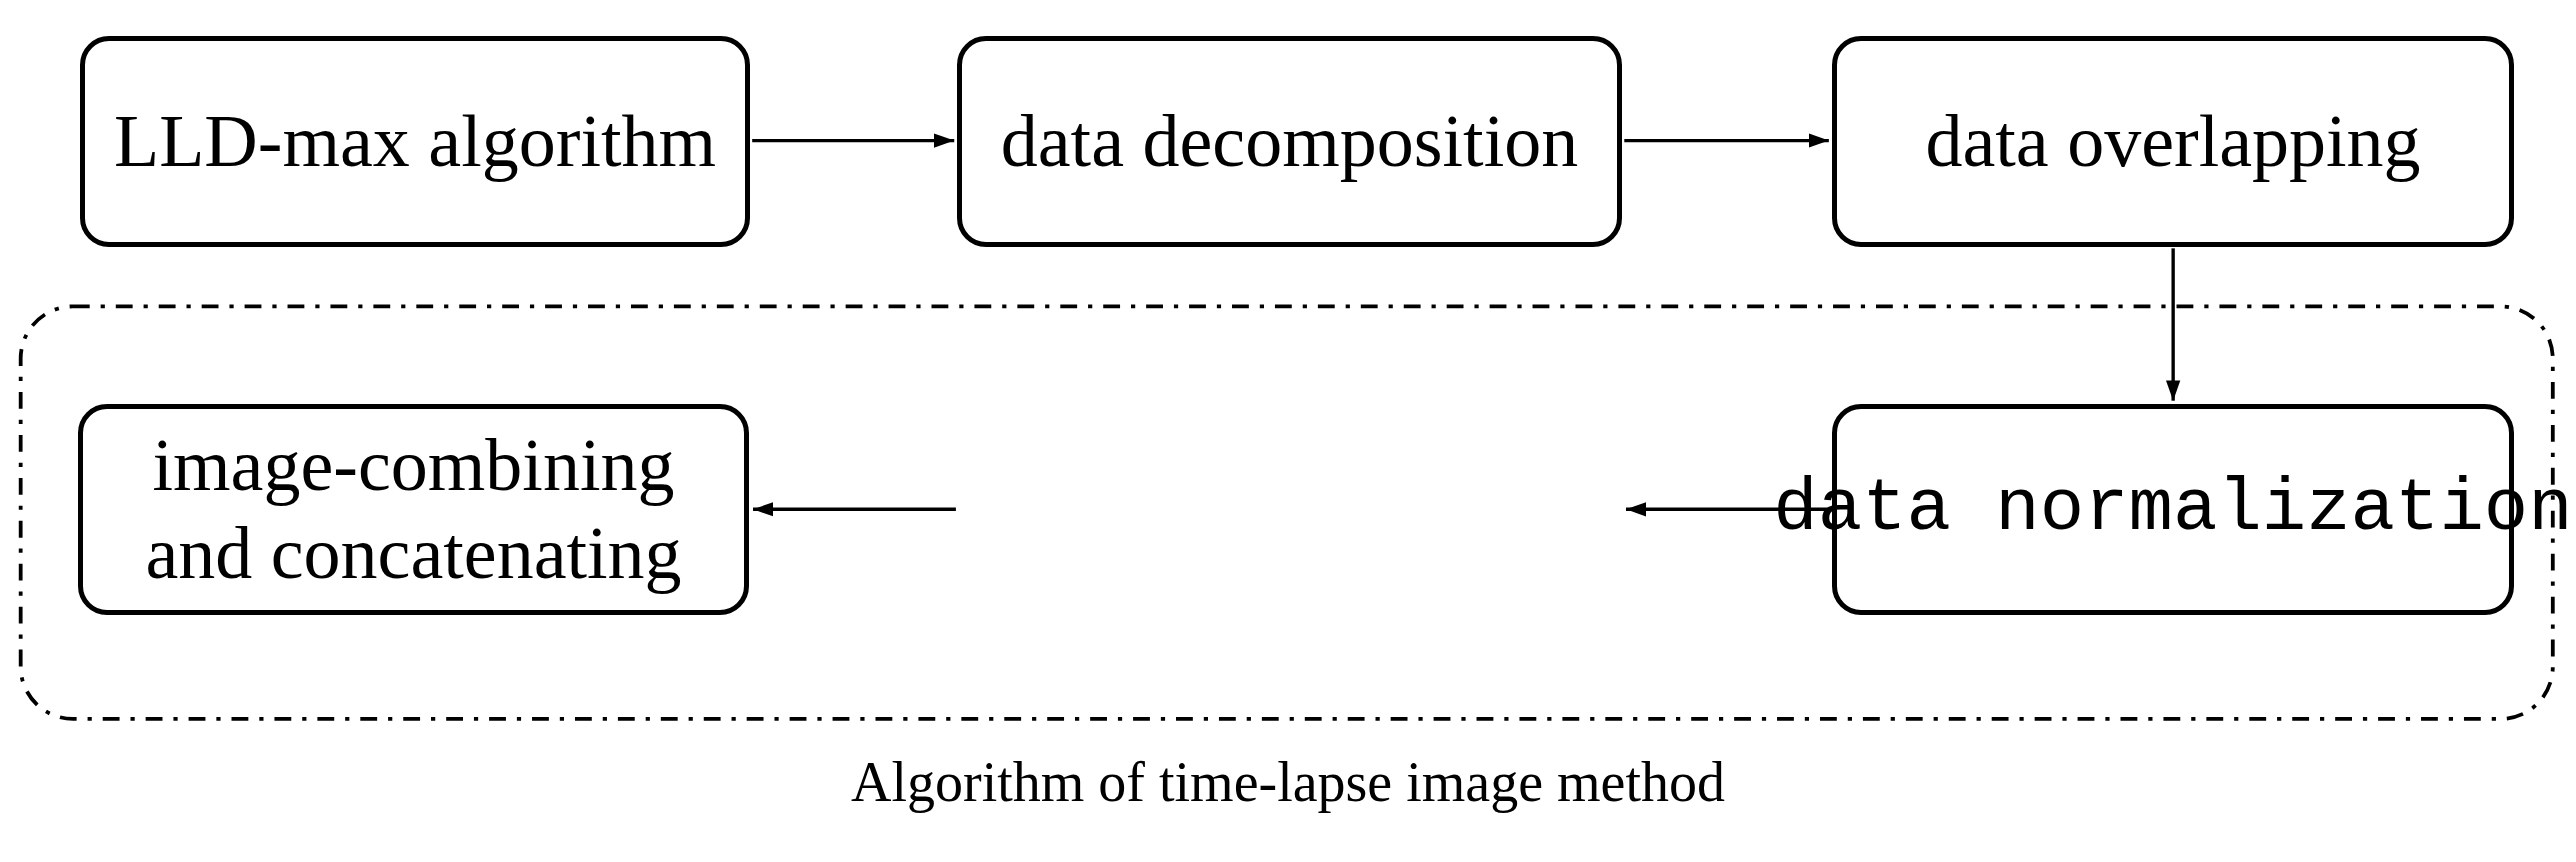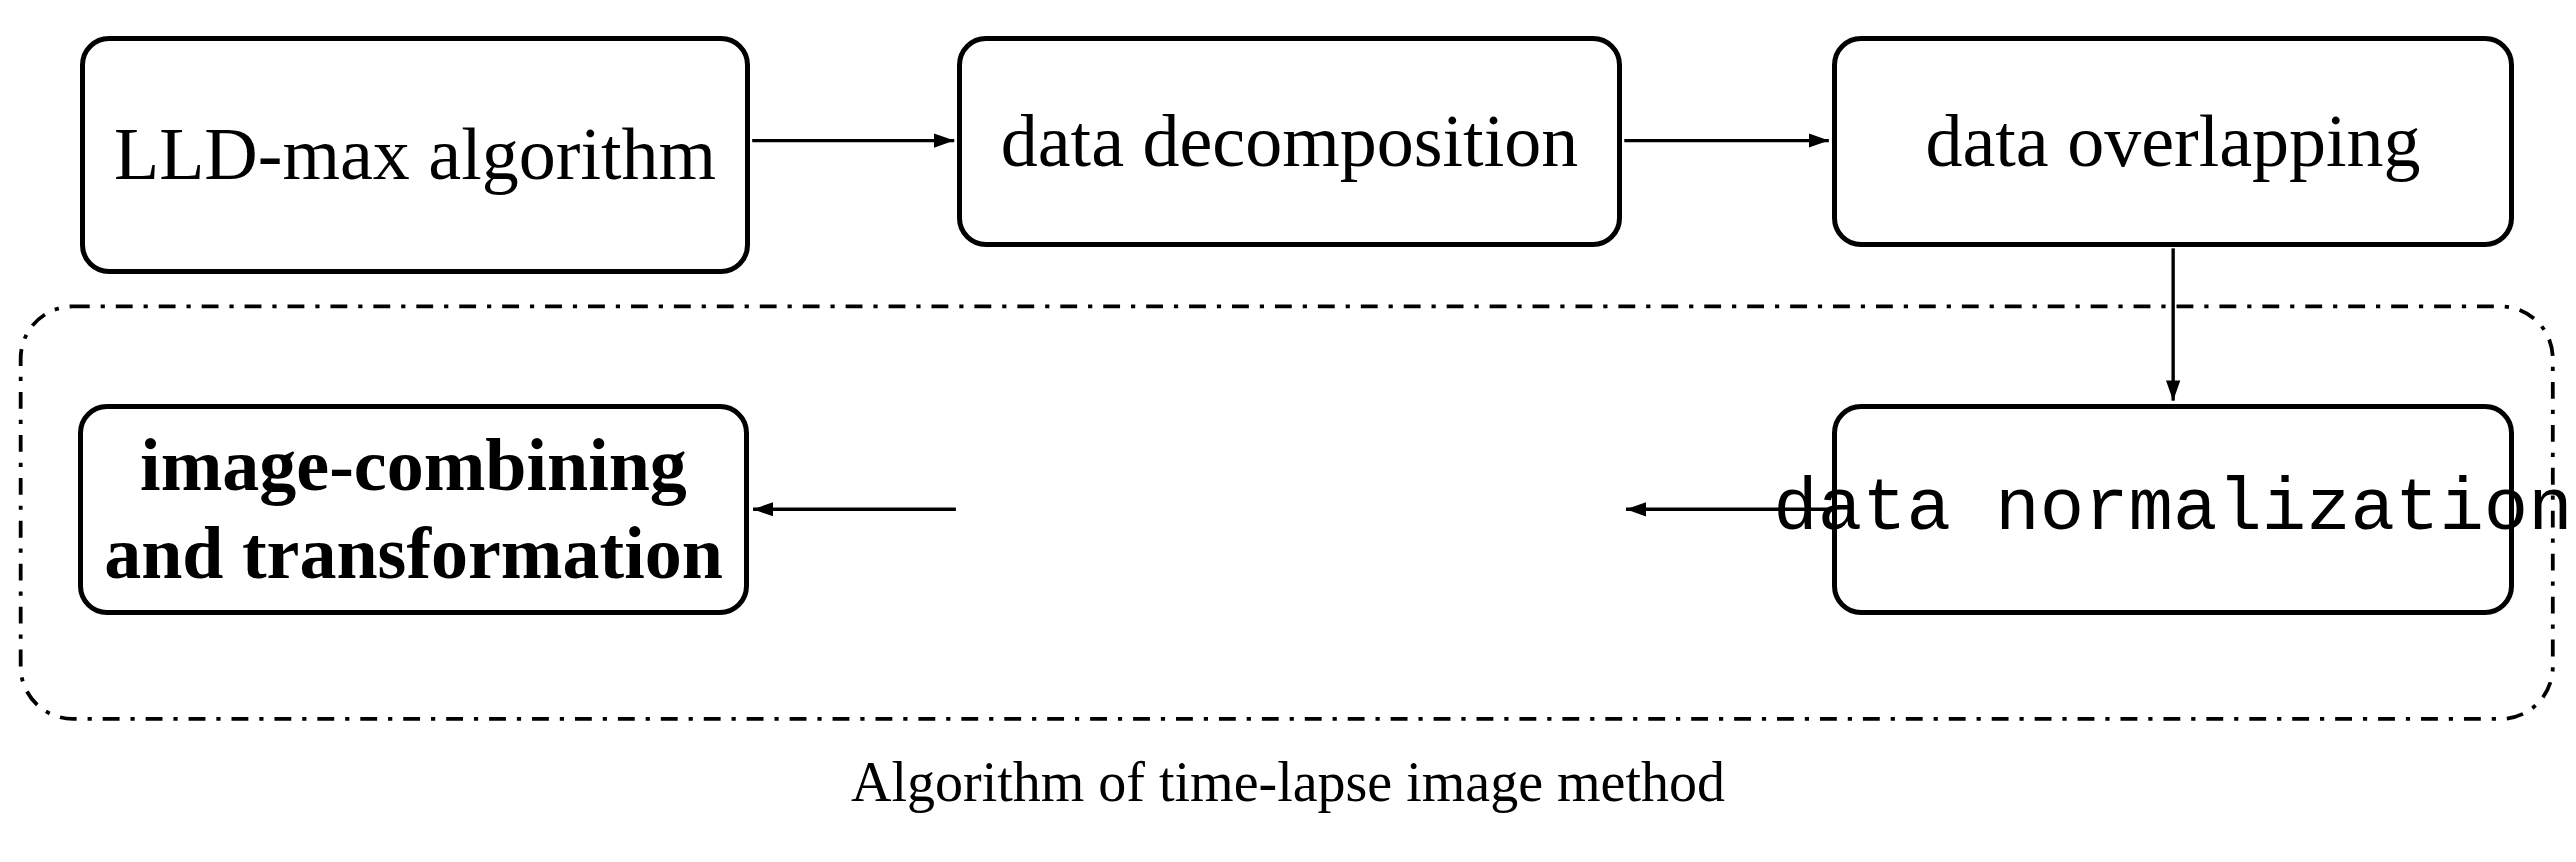--- a/index.html
+++ b/index.html
@@ -32,22 +32,22 @@
     border-radius: 29px;
     display: flex;
     align-items: center;
     justify-content: center;
     text-align: center;
     font-size: 74px;
     line-height: 1.18;
     color: #000000;
     white-space: nowrap;
   }
-  .node .stack span { display: block; font-weight: bold; }
-  .n1 { left: 80px;   top: 36px;  width: 670px; height: 238px; text-align: center; }
+  .node .stack span { display: block; }
+  .n1 { left: 80px;   top: 36px;  width: 670px; height: 211px; text-align: center; }
   .n2 { left: 957px; top: 36px;  width: 665px; height: 211px; }
   .n3 { left: 1832px; top: 36px;  width: 682px; height: 211px; }
   .n4 { left: 1832px; top: 404px; width: 682px; height: 211px; font-family: Liberation Mono, monospace; }
   .n5 { left: 957px; top: 404px; width: 665px; height: 211px; }
   .n6 { left: 78px;   top: 404px; width: 671px; height: 211px; }
   .caption {
     position: absolute;
     left: 0;
     top: 752px;
     width: 2576px;
@@ -91,20 +91,20 @@
   </div>
 
   <div class="node n4">
     <span>data normalization</span>
   </div>
 
 
   <div class="node n6">
     <div class="stack">
       <span>image-combining</span>
-      <span>and transformation</span>
+      <span>and concatenating</span>
     </div>
   </div>
 
   <div class="caption">Algorithm of time-lapse image method</div>
 
 </div>
 
 
 </body></html>

